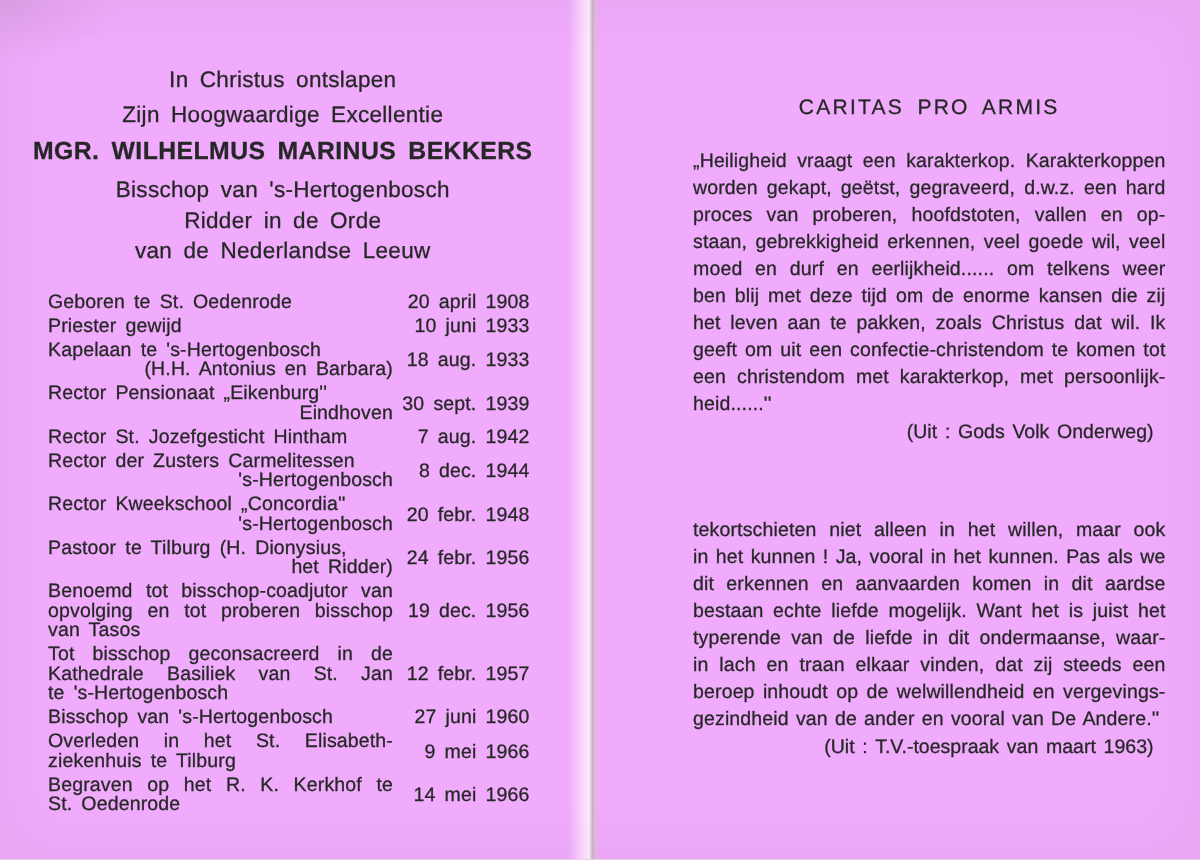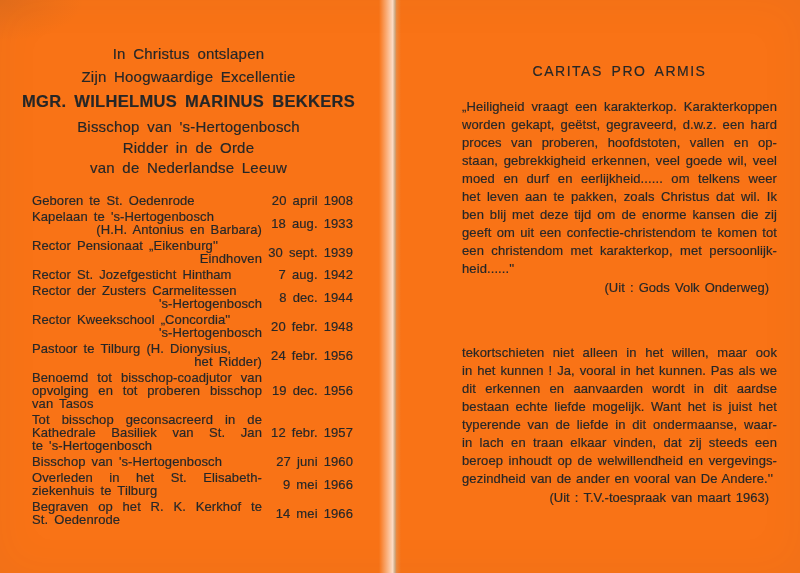--- a/index.html
+++ b/index.html
@@ -1,19 +1,19 @@
 <!DOCTYPE html>
 <html><head>
 <meta charset="utf-8">
 <style>
   html,body{margin:0;padding:0;background:#e9e8e4;}
   .card{
     position:relative;
     width:800px;height:573px;
-    background:#f97316;
+    background:#f0abfc;
     color:#262626;
     font-family:"Liberation Sans", sans-serif;
     box-shadow:inset 0 0 45px rgba(90,85,70,0.06);
     overflow:hidden;
     -webkit-text-stroke:0.2px #2e2e2e;
   }
   .card::before{
     content:"";position:absolute;inset:0;pointer-events:none;
     background:radial-gradient(120px 60px at 0 0, rgba(60,60,55,0.10), rgba(60,60,55,0) 70%);
   }
@@ -72,20 +72,26 @@
     </div>
     <div class="timeline" id="timeline">
         <div class="entry">
           <div class="desc">
             <div class="tl-line a-left">Geboren te St. Oedenrode</div>
           </div>
           <div class="date">20 april 1908</div>
         </div>
         <div class="entry">
           <div class="desc">
+            <div class="tl-line a-left">Priester gewijd</div>
+          </div>
+          <div class="date">10 juni 1933</div>
+        </div>
+        <div class="entry">
+          <div class="desc">
             <div class="tl-line a-left">Kapelaan te 's-Hertogenbosch</div>
             <div class="tl-line a-right">(H.H. Antonius en Barbara)</div>
           </div>
           <div class="date">18 aug. 1933</div>
         </div>
         <div class="entry">
           <div class="desc">
             <div class="tl-line a-left">Rector Pensionaat „Eikenburg''</div>
             <div class="tl-line a-right">Eindhoven</div>
           </div>
@@ -161,33 +167,33 @@
 
   <div class="page right">
     <div class="caritas">CARITAS PRO ARMIS</div>
     <div class="quote first">
       <div class="q-lines" id="q0">
           <div class="q-line a-just">„Heiligheid vraagt een karakterkop. Karakterkoppen</div>
           <div class="q-line a-just">worden gekapt, geëtst, gegraveerd, d.w.z. een hard</div>
           <div class="q-line a-just">proces van proberen, hoofdstoten, vallen en op-</div>
           <div class="q-line a-just">staan, gebrekkigheid erkennen, veel goede wil, veel</div>
           <div class="q-line a-just">moed en durf en eerlijkheid...... om telkens weer</div>
+          <div class="q-line a-just">ben blij met deze tijd om de enorme kansen die zij</div>
           <div class="q-line a-just">het leven aan te pakken, zoals Christus dat wil. Ik</div>
-          <div class="q-line a-just">ben blij met deze tijd om de enorme kansen die zij</div>
           <div class="q-line a-just">geeft om uit een confectie-christendom te komen tot</div>
           <div class="q-line a-just">een christendom met karakterkop, met persoonlijk-</div>
           <div class="q-line a-left">heid......''</div>
         </div>
       <div class="attr">(Uit : Gods Volk Onderweg)</div>
     </div>
     <div class="quote second">
       <div class="q-lines" id="q1">
           <div class="q-line a-just">tekortschieten niet alleen in het willen, maar ook</div>
           <div class="q-line a-just">in het kunnen ! Ja, vooral in het kunnen. Pas als we</div>
-          <div class="q-line a-just">dit erkennen en aanvaarden wordt in dit aardse</div>
+          <div class="q-line a-just">dit erkennen en aanvaarden komen in dit aardse</div>
           <div class="q-line a-just">bestaan echte liefde mogelijk. Want het is juist het</div>
           <div class="q-line a-just">typerende van de liefde in dit ondermaanse, waar-</div>
           <div class="q-line a-just">in lach en traan elkaar vinden, dat zij steeds een</div>
           <div class="q-line a-just">beroep inhoudt op de welwillendheid en vergevings-</div>
           <div class="q-line a-left">gezindheid van de ander en vooral van De Andere.''</div>
         </div>
       <div class="attr">(Uit : T.V.-toespraak van maart 1963)</div>
     </div>
   </div>
 

